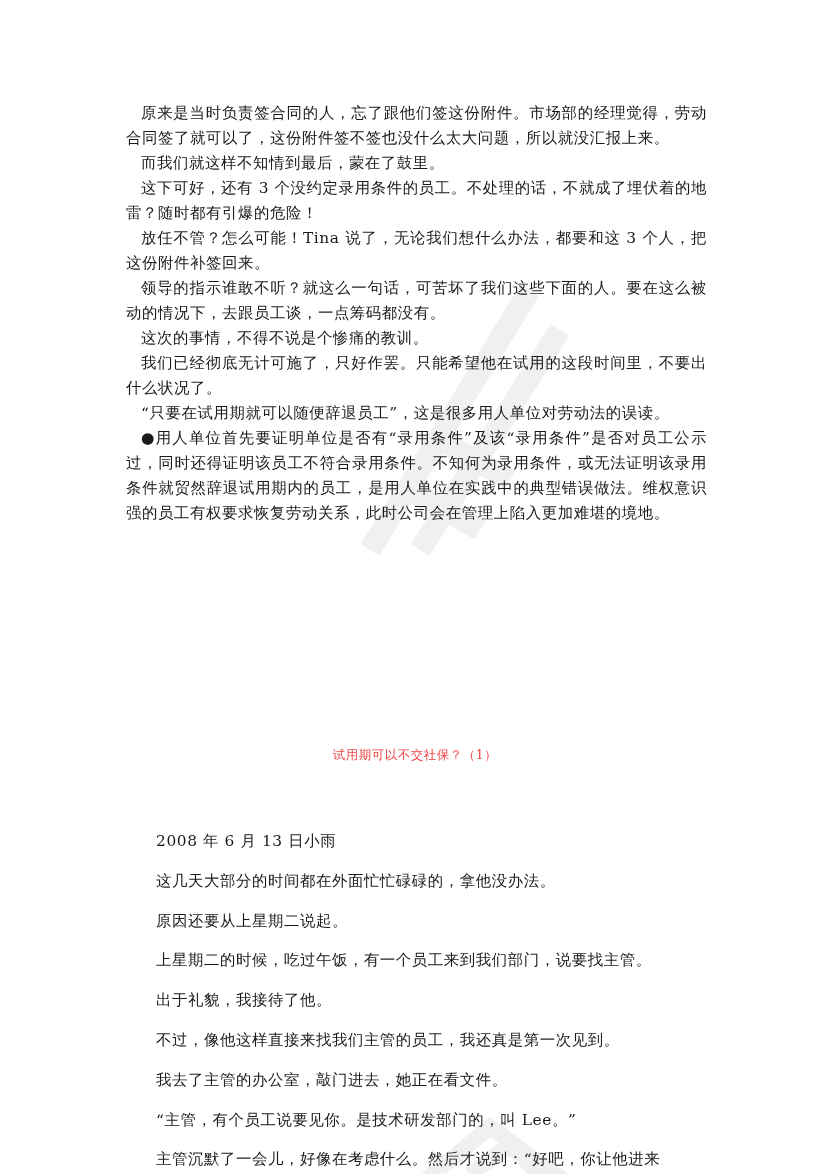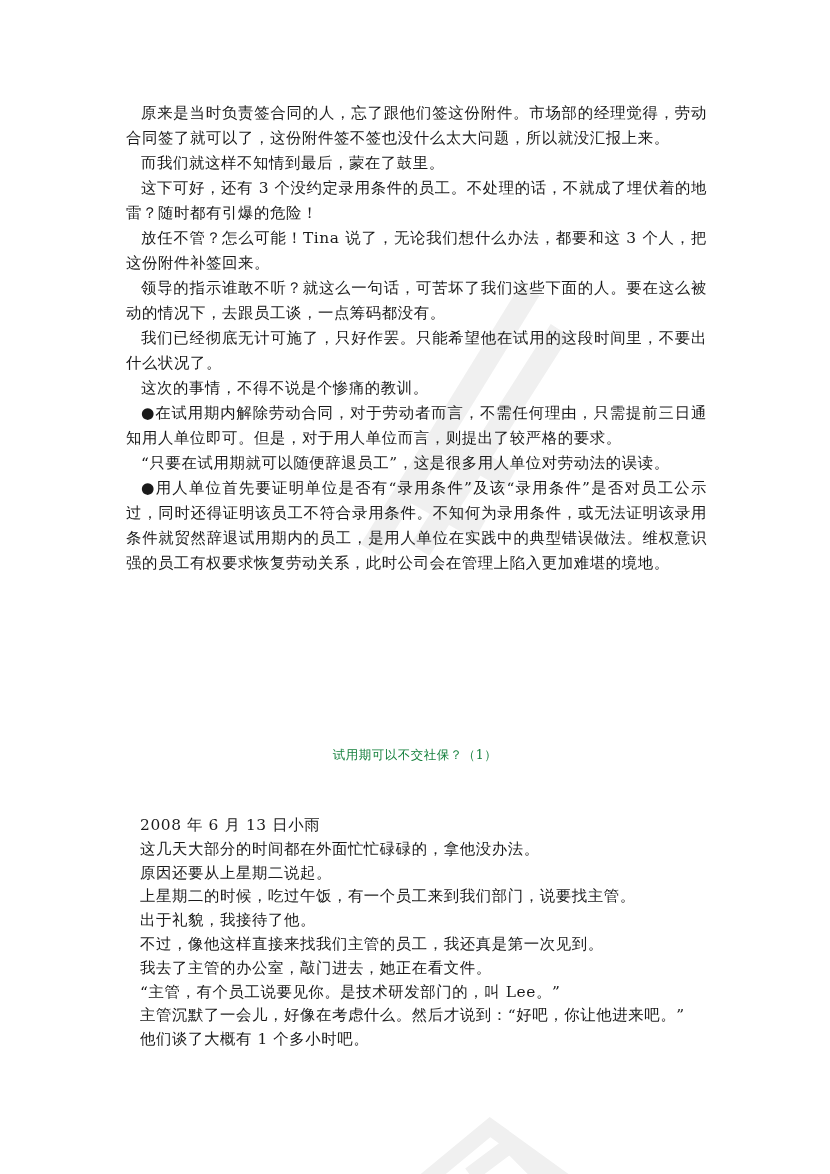--- a/index.html
+++ b/index.html
@@ -13,28 +13,28 @@
     .watermark {
       position: absolute; pointer-events: none;
     }
     .section1 {
       position: absolute; left: 126px; top: 101px; width: 581px;
       font-size: 15.4px; line-height: 25px; letter-spacing: 0.6px;
     }
     .section1 p { margin: 0; text-indent: 15px; text-align: justify; }
     .section-title {
       position: absolute; left: 0; width: 830px; top: 746px;
-      text-align: center; font-size: 12.5px; line-height: 18px; color: #15803d;
+      text-align: center; font-size: 12.5px; line-height: 18px; color: #ef4444;
       letter-spacing: 0.5px;
     }
     .section2 {
       position: absolute; left: 140px; top: 814px; width: 567px;
       font-size: 15.4px; line-height: 23.8px; letter-spacing: 0.6px;
     }
-    .section2 p { margin: 0; }
+    .section2 p { margin: 16px; }
   </style>
 </head>
 <body>
 
 <div class="page">
 
   <svg class="watermark" style="left:330px; top:250px;" width="260" height="330" viewBox="0 0 260 330">
     <g fill="none" stroke="#f0f0f0" stroke-width="22" stroke-linejoin="miter">
       <path d="M40 300 L200 40"></path>
       <path d="M90 300 L230 80"></path>
@@ -49,23 +49,22 @@
       <path d="M60 60 L100 30 L130 60"></path>
     </g>
   </svg>
 
   <div class="section1">
     <p>原来是当时负责签合同的人，忘了跟他们签这份附件。市场部的经理觉得，劳动合同签了就可以了，这份附件签不签也没什么太大问题，所以就没汇报上来。</p>
     <p>而我们就这样不知情到最后，蒙在了鼓里。</p>
     <p>这下可好，还有 3 个没约定录用条件的员工。不处理的话，不就成了埋伏着的地雷？随时都有引爆的危险！</p>
     <p>放任不管？怎么可能！Tina 说了，无论我们想什么办法，都要和这 3 个人，把这份附件补签回来。</p>
     <p>领导的指示谁敢不听？就这么一句话，可苦坏了我们这些下面的人。要在这么被动的情况下，去跟员工谈，一点筹码都没有。</p>
+    <p>这次的事情，不得不说是个惨痛的教训。</p>
     <p>我们已经彻底无计可施了，只好作罢。只能希望他在试用的这段时间里，不要出什么状况了。</p>
-    <p>这次的事情，不得不说是个惨痛的教训。</p>
-    <p>●在试用期内解除劳动合同，对于劳动者而言，不需任何理由，只需提前三日通知用人单位即可。但是，对于用人单位而言，则提出了较严格的要求。</p>
     <p>“只要在试用期就可以随便辞退员工”，这是很多用人单位对劳动法的误读。</p>
     <p>●用人单位首先要证明单位是否有“录用条件”及该“录用条件”是否对员工公示过，同时还得证明该员工不符合录用条件。不知何为录用条件，或无法证明该录用条件就贸然辞退试用期内的员工，是用人单位在实践中的典型错误做法。维权意识强的员工有权要求恢复劳动关系，此时公司会在管理上陷入更加难堪的境地。</p>
   </div>
 
   <div class="section-title">试用期可以不交社保？（1）</div>
 
   <div class="section2">
     <p>2008 年 6 月 13 日小雨</p>
     <p>这几天大部分的时间都在外面忙忙碌碌的，拿他没办法。</p>
     <p>原因还要从上星期二说起。</p>

